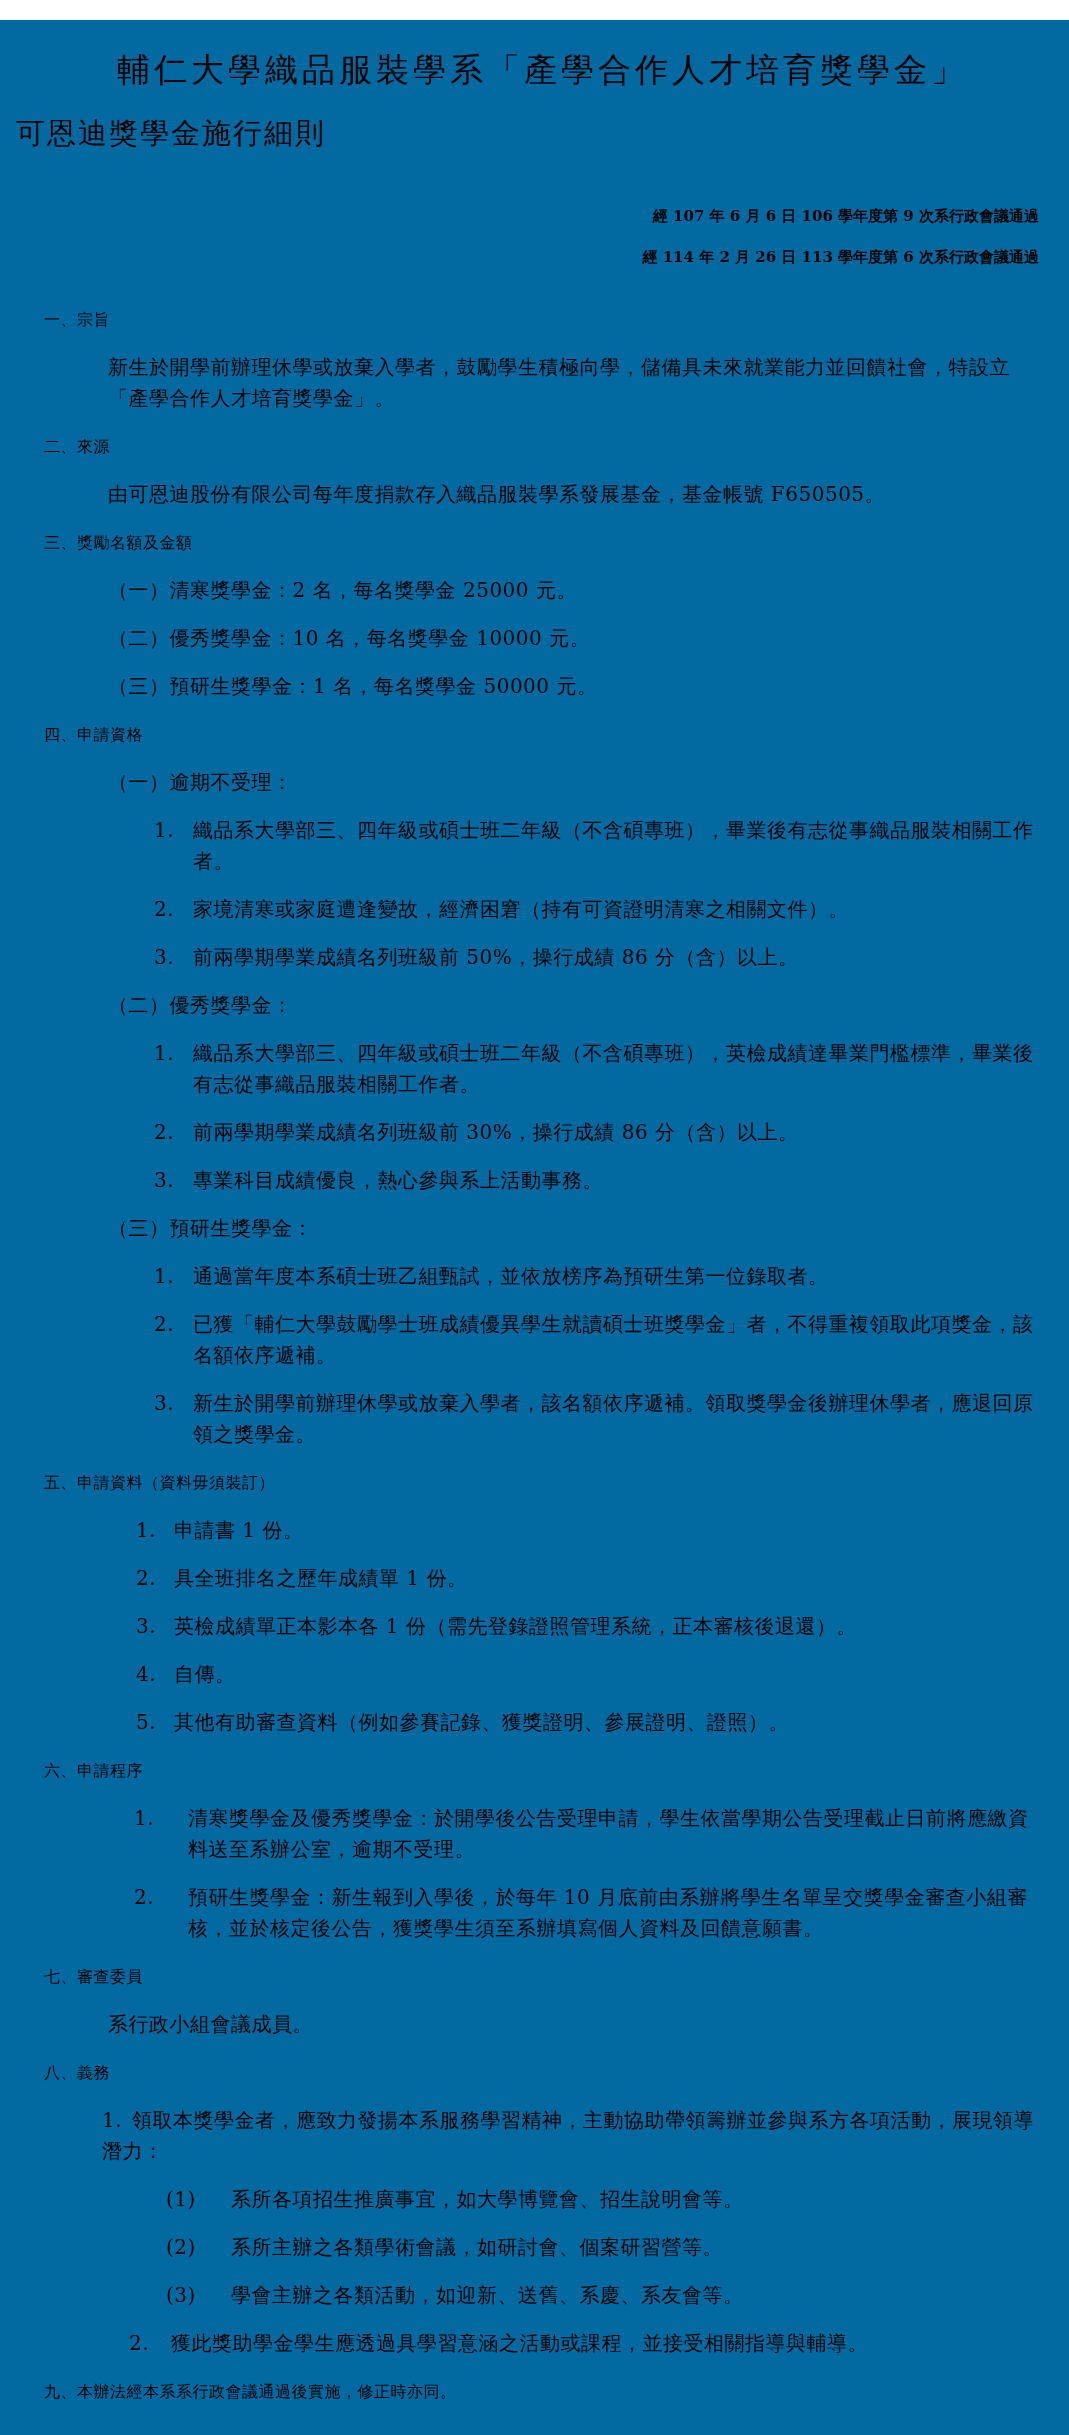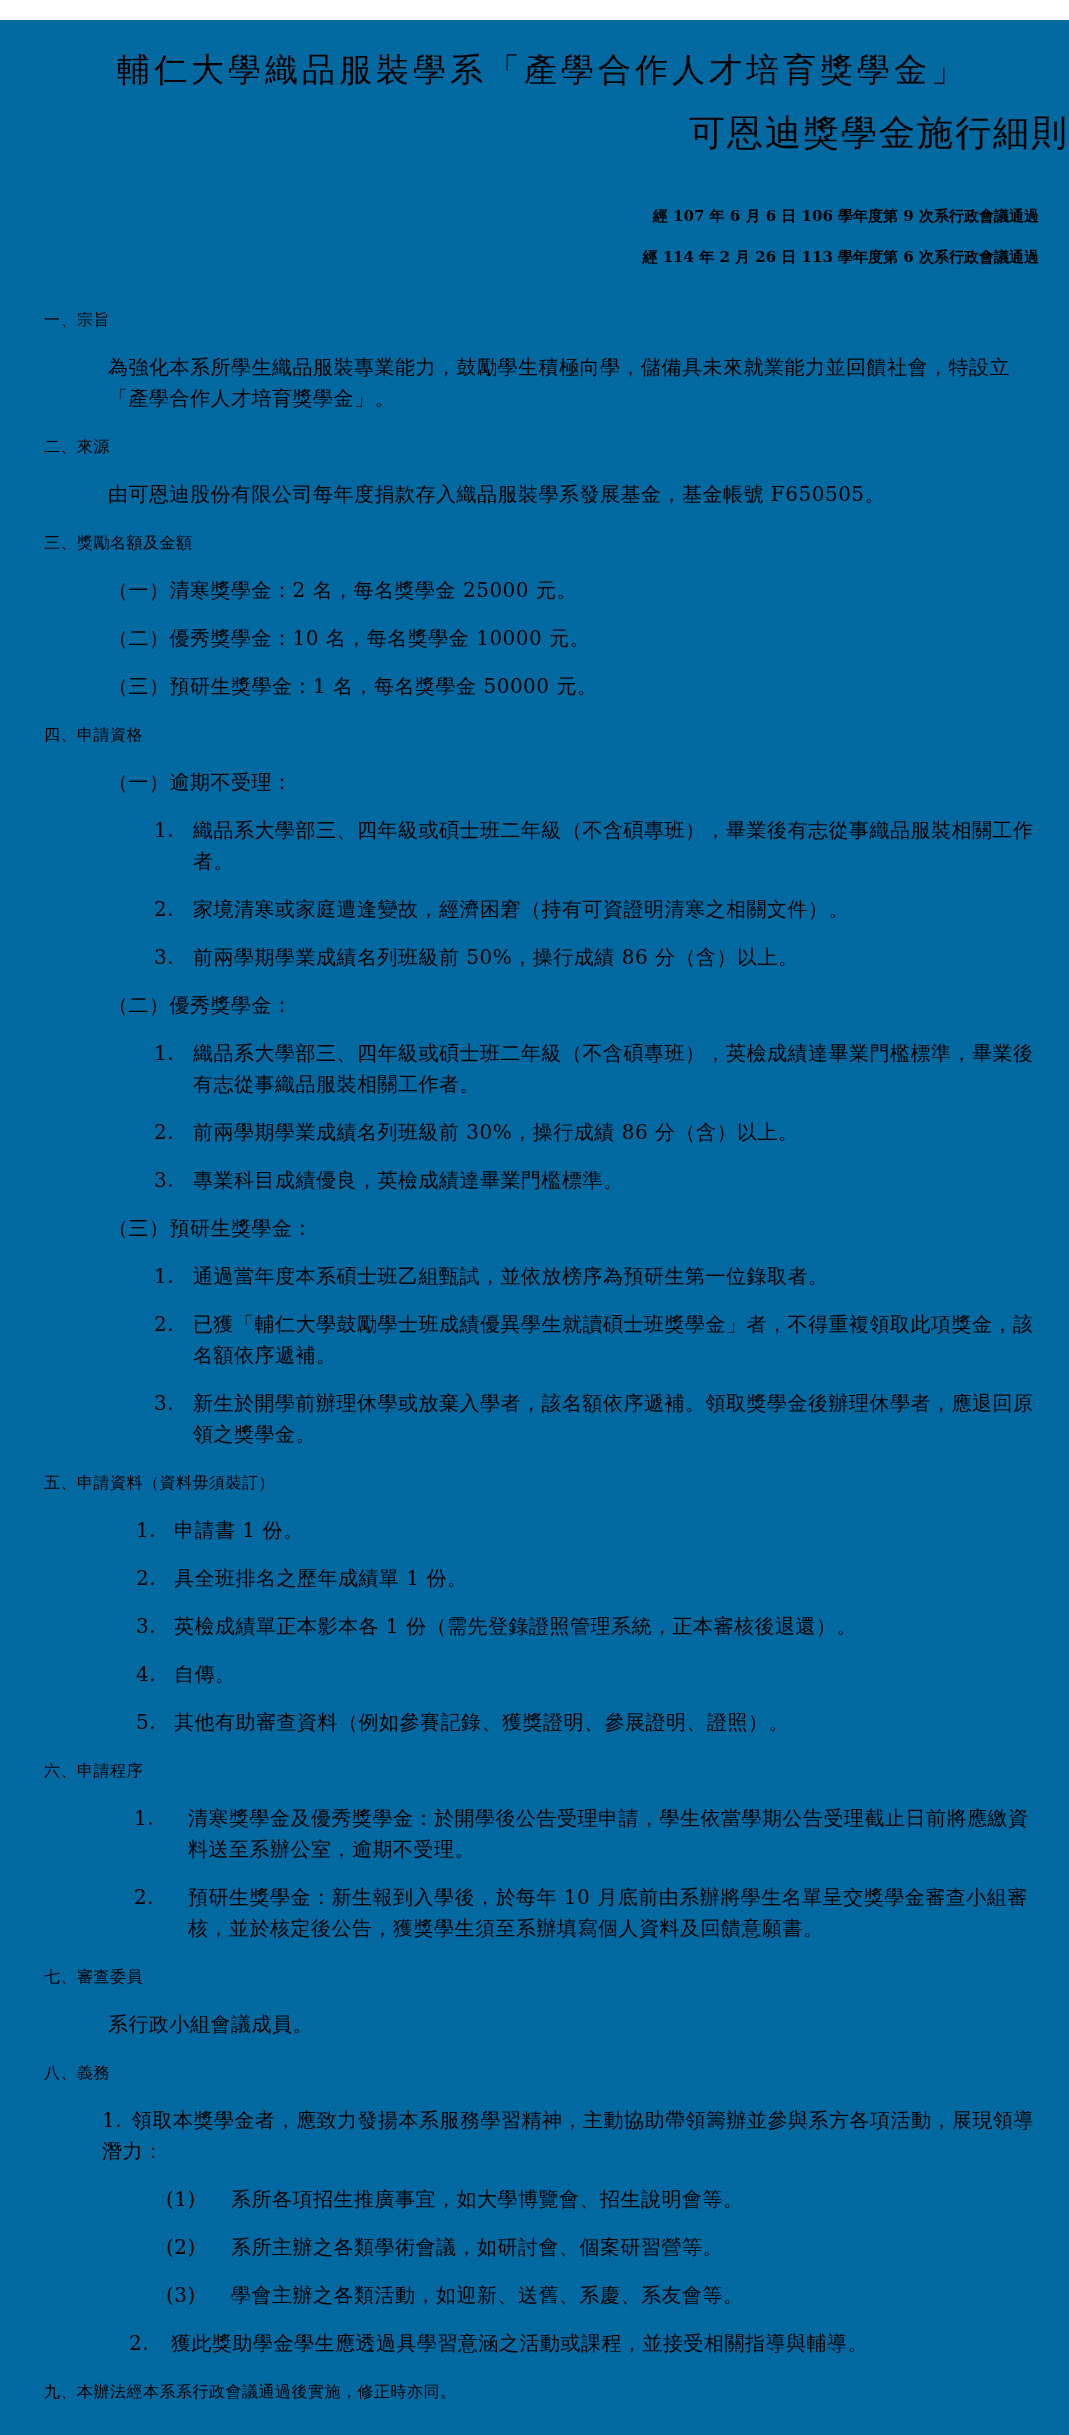--- a/index.html
+++ b/index.html
@@ -23,23 +23,23 @@
   
   .title1 {
     font-size: 33px;
     font-weight: normal;
     text-align: center;
     letter-spacing: 4px;
     line-height: 48px;
     margin: 10px 0 0 0;
   }
   .title2 {
-    font-size: 36px;
+    font-size: 29px;
     font-weight: normal;
-    text-align: right;
+    text-align: left;
     letter-spacing: 2px;
     line-height: 46px;
     margin: 16px 0 0 0;
   }
 
   
   .approvals {
     margin: 40px 30px 26px 0;
     text-align: right;
     font-size: 15px;
@@ -114,21 +114,21 @@
   <h1 class="title2">可恩迪獎學金施行細則</h1>
 
   <div class="approvals">
     <div>經 107 年 6 月 6 日 106 學年度第 9 次系行政會議通過</div>
     <div>經 114 年 2 月 26 日 113 學年度第 6 次系行政會議通過</div>
   </div>
 
   <div class="doc-body">
 
     <div class="heading">一、宗旨</div>
-    <div class="para">為強化本系所學生織品服裝專業能力，鼓勵學生積極向學，儲備具未來就業能力並回饋社會，特設立「產學合作人才培育獎學金」。</div>
+    <div class="para">新生於開學前辦理休學或放棄入學者，鼓勵學生積極向學，儲備具未來就業能力並回饋社會，特設立「產學合作人才培育獎學金」。</div>
 
     <div class="heading">二、來源</div>
     <div class="para">由可恩迪股份有限公司每年度捐款存入織品服裝學系發展基金，基金帳號 F650505。</div>
 
     <div class="heading">三、獎勵名額及金額</div>
     <div class="label-item">（一）清寒獎學金：2 名，每名獎學金 25000 元。</div>
     <div class="label-item">（二）優秀獎學金：10 名，每名獎學金 10000 元。</div>
     <div class="label-item">（三）預研生獎學金：1 名，每名獎學金 50000 元。</div>
 
     <div class="heading">四、申請資格</div>
@@ -151,21 +151,21 @@
     <div class="li li-s4">
       <span class="m">1.</span>
       <span class="t">織品系大學部三、四年級或碩士班二年級（不含碩專班），英檢成績達畢業門檻標準，畢業後有志從事織品服裝相關工作者。</span>
     </div>
     <div class="li li-s4">
       <span class="m">2.</span>
       <span class="t">前兩學期學業成績名列班級前 30%，操行成績 86 分（含）以上。</span>
     </div>
     <div class="li li-s4">
       <span class="m">3.</span>
-      <span class="t">專業科目成績優良，英檢成績達畢業門檻標準。</span>
+      <span class="t">專業科目成績優良，熱心參與系上活動事務。</span>
     </div>
 
     <div class="label-item">（三）預研生獎學金：</div>
     <div class="li li-s4">
       <span class="m">1.</span>
       <span class="t">通過當年度本系碩士班乙組甄試，並依放榜序為預研生第一位錄取者。</span>
     </div>
     <div class="li li-s4">
       <span class="m">2.</span>
       <span class="t">已獲「輔仁大學鼓勵學士班成績優異學生就讀碩士班獎學金」者，不得重複領取此項獎金，該名額依序遞補。</span>

